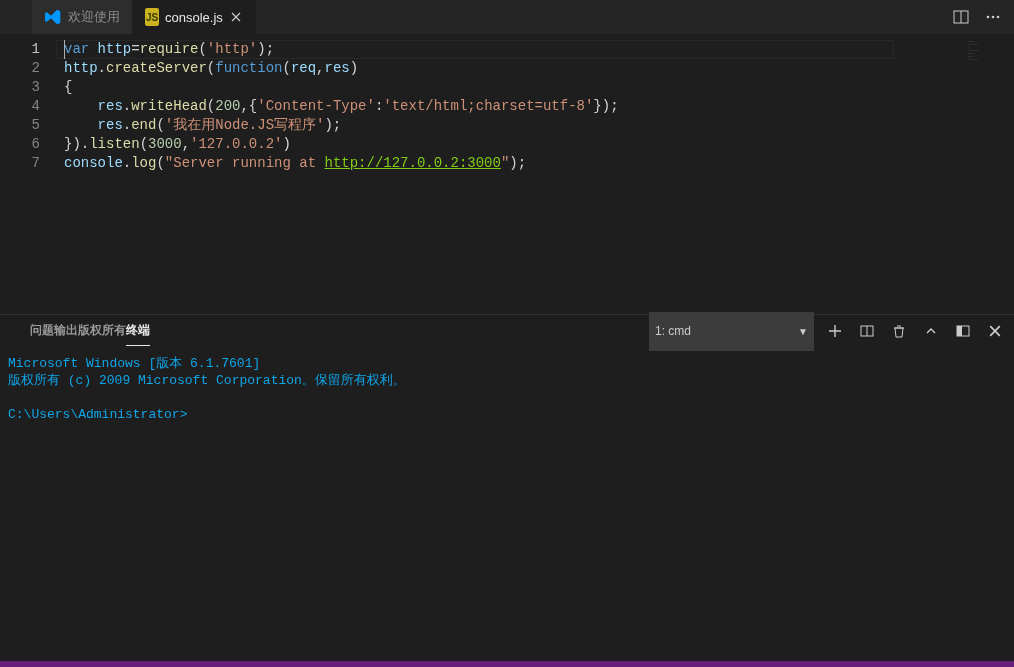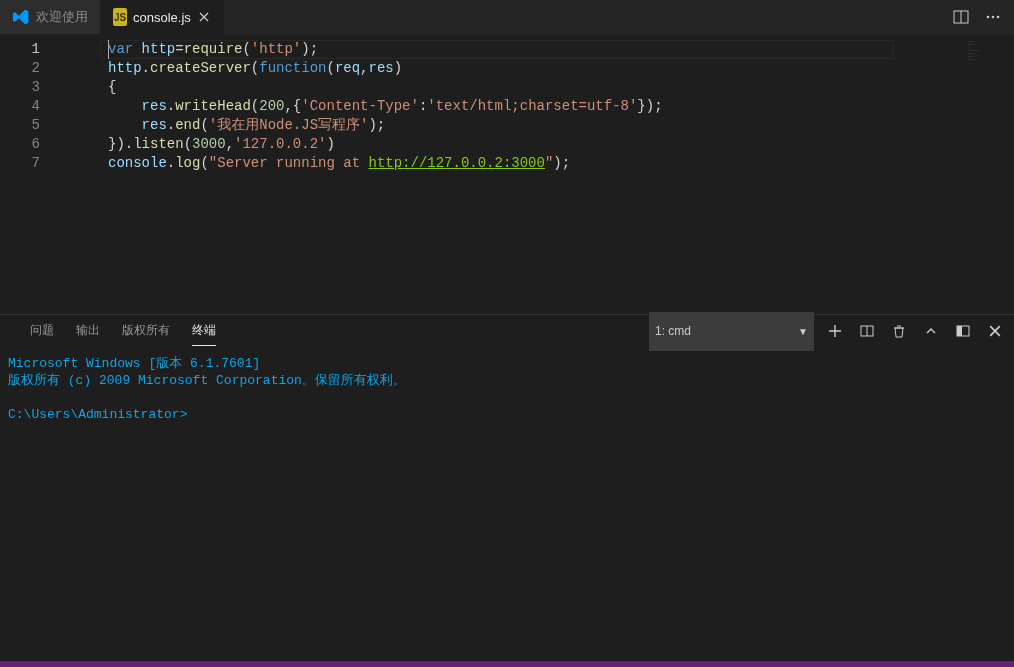--- a/index.html
+++ b/index.html
@@ -9,21 +9,21 @@
     font-family:"Segoe UI","Microsoft YaHei",sans-serif;
     font-size:13px; color:#ccc; overflow:hidden;
     display:flex; flex-direction:column;
   }
   
   .tabbar {
     height:34px; background:#252526;
     display:flex; align-items:stretch;
     justify-content:space-between;
   }
-  .tabs { display:flex; }
+  .tabs { display:flex;margin-left:32px; }
   .tab {
     display:flex; align-items:center; gap:6px;
     padding:0 12px; cursor:pointer;
     color:#8a8a8a; background:#2d2d2d;
     border-right:1px solid #1e1e1e;
   }
   .tab.active { background:#1e1e1e; color:#e8e8e8; }
   .tab .close { width:14px; height:14px; display:flex; align-items:center; justify-content:center; color:#ccc; }
   .tab-right { display:flex; align-items:center; gap:10px; padding-right:10px; color:#ccc; }
   .icon-btn { display:flex; align-items:center; justify-content:center; width:22px; height:22px; cursor:pointer; }
@@ -40,21 +40,21 @@
     flex:0 0 auto; height:280px;
     display:flex; position:relative;
     font-family:Consolas,"Courier New",monospace; font-size:14px; line-height:19px;
   }
   .gutter {
     width:56px; text-align:right; color:#858585; padding:6px 16px 0 0;
     user-select:none;
   }
   .gutter .ln { height:19px; }
   .gutter .ln.cur { color:#c6c6c6; }
-  .code { flex:1; padding:6px 0 0 8px; position:relative;margin-left:44px; }
+  .code { flex:1; padding:6px 0 0 8px; position:relative; }
   .codeline { height:19px; white-space:pre; }
   .hl-line { position:absolute; left:0; right:120px; top:6px; height:19px; border:1px solid #282828; pointer-events:none; }
   .cursor {
     position:absolute; left:8px; top:6px; width:1px; height:19px; background:#aeafad;
   }
   .minimap {
     position:absolute; right:6px; top:6px; width:40px; color:#444; font-size:2px;
     line-height:3px; overflow:hidden; pointer-events:none;
   }
   
@@ -67,21 +67,21 @@
   .link { color:#84cc16; text-decoration:underline; }
   
   .panel {
     border-top:1px solid #333; background:#1e1e1e;
     display:flex; flex-direction:column; flex:1 1 auto;
   }
   .panel-tabs {
     height:32px; display:flex; align-items:center; justify-content:space-between;
     padding:0 8px 0 8px;
   }
-  .ptabs { display:flex; gap:22px; padding-left:22px; }
+  .ptabs { display:flex; padding-left:22px;font-weight:bold; }
   .ptab { color:#9a9a9a; cursor:pointer; padding:6px 0; font-size:12px; }
   .ptab.active { color:#e8e8e8; border-bottom:1px solid #e8e8e8; }
   .pright { display:flex; align-items:center; gap:10px; }
   .select {
     width:165px; height:39px; background:#3c3c3c; color:#ccc;
     display:flex; align-items:center; justify-content:space-between;
     padding:0 6px; font-size:12px; cursor:pointer;
   }
   .select .arrow { font-size:10px; }
   .term {

